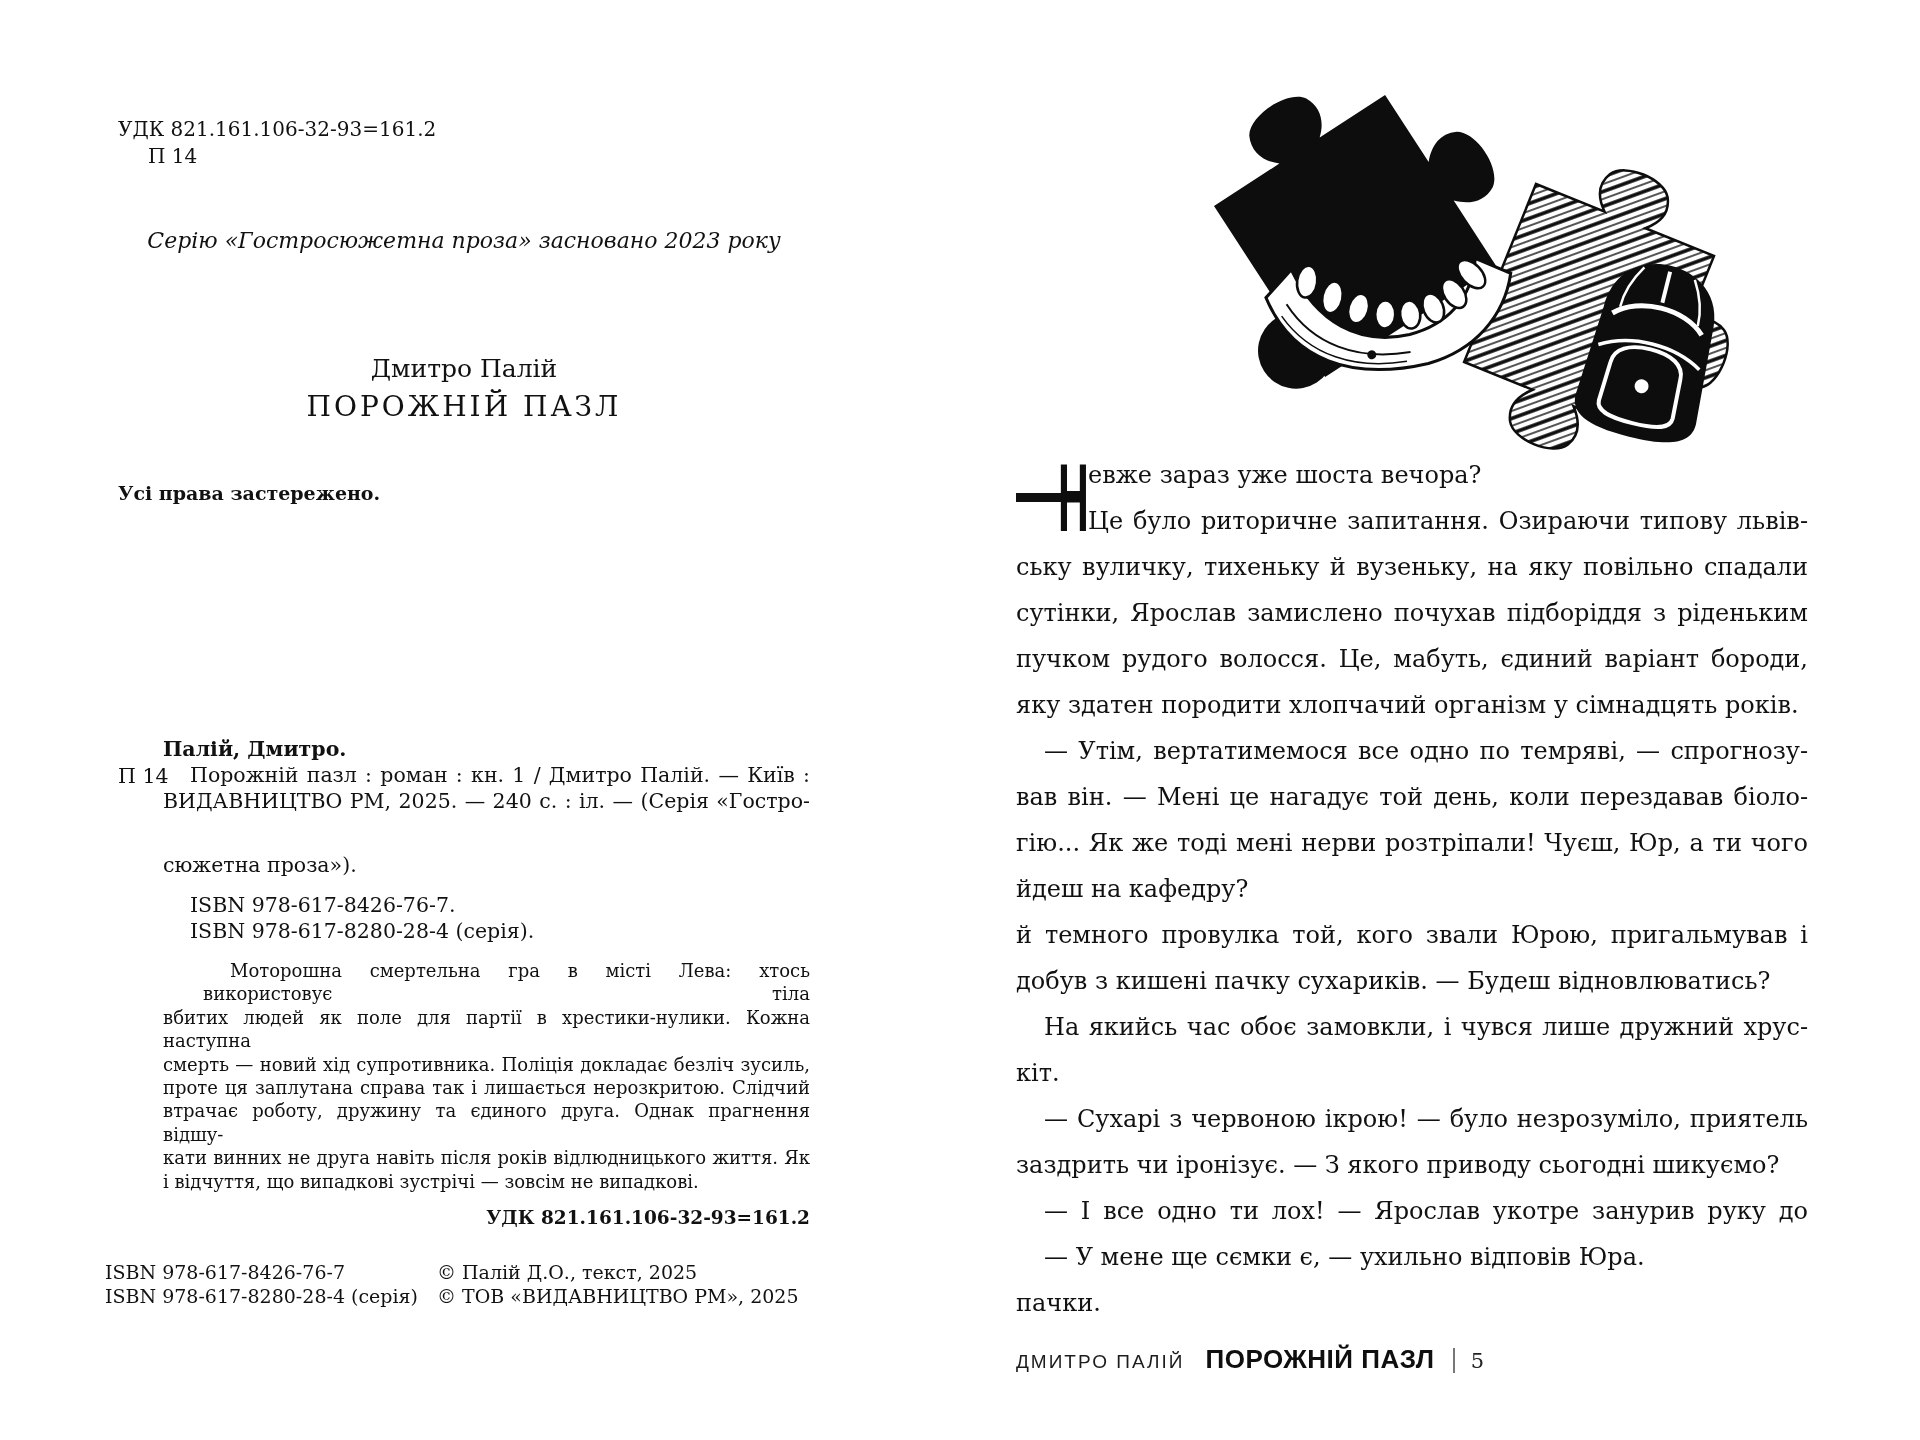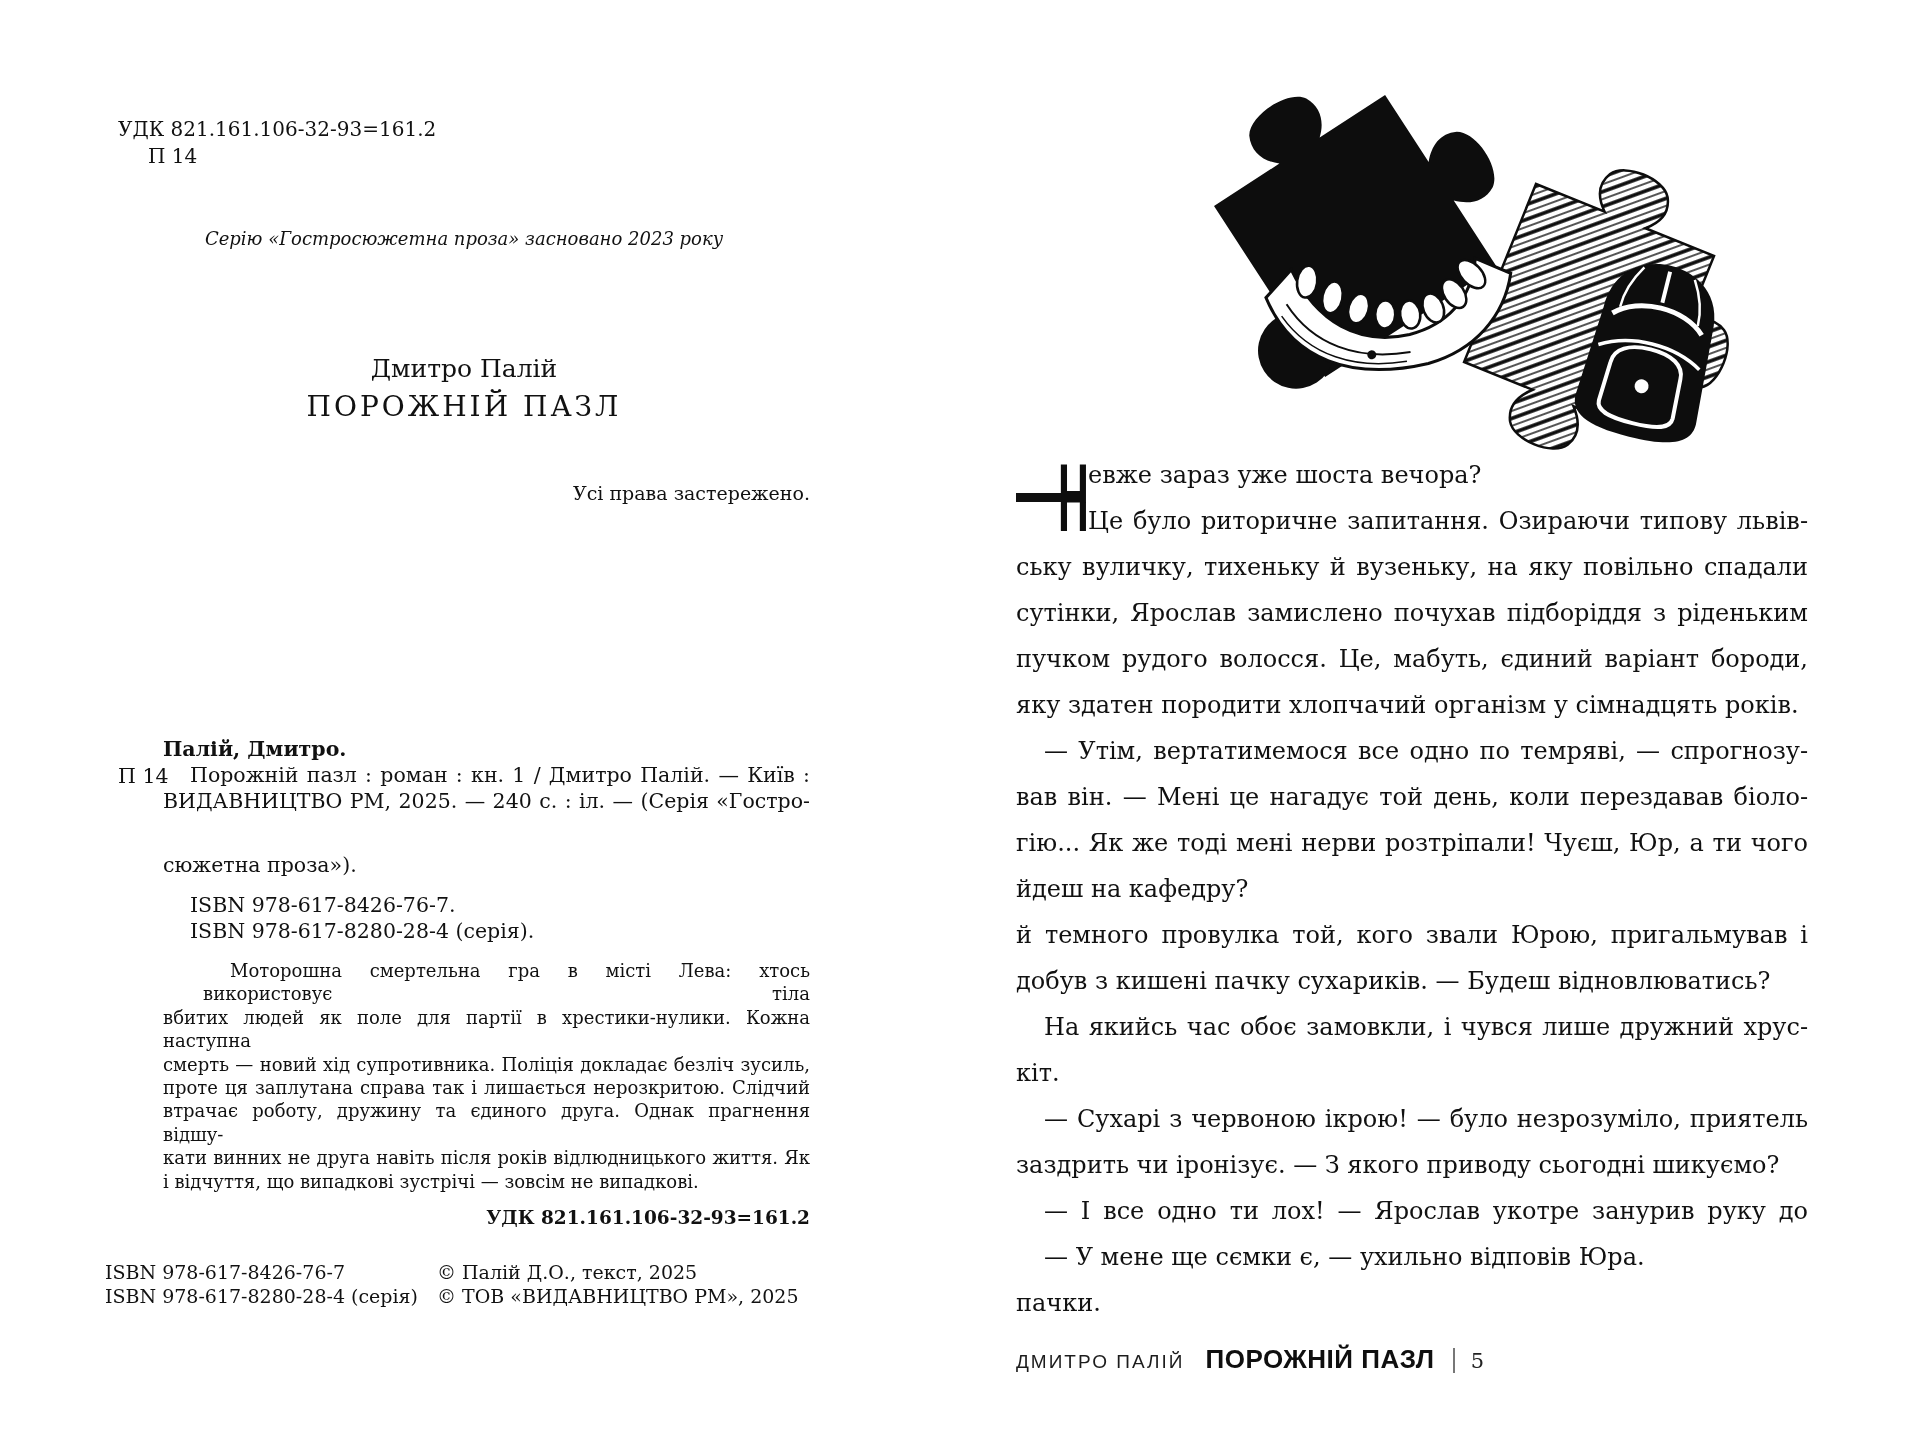--- a/index.html
+++ b/index.html
@@ -6,24 +6,24 @@
   body{
     width:1920px;height:1440px;background:#ffffff;position:relative;overflow:hidden;
     font-family:"DejaVu Serif", serif;color:#111;
     -webkit-font-smoothing:antialiased;
   }
   .abs{position:absolute;}
 
   
   #udk-block{left:118px;top:116px;font-size:20px;line-height:27px;}
   #udk-block .code{padding-left:30px;}
-  #series-note{left:118px;top:228px;width:692px;text-align:center;font-style:italic;font-size:18px;}
+  #series-note{left:118px;top:228px;width:692px;text-align:center;font-style:italic;font-size:22px;}
   #author-line{left:118px;top:354px;width:692px;text-align:center;font-size:25px;}
   #title-line{left:118px;top:390px;width:692px;text-align:center;font-size:28px;letter-spacing:3px;}
-  #rights-line{left:118px;top:482px;width:692px;text-align:right;font-size:19px;}
+  #rights-line{left:118px;top:482px;width:692px;text-align:left;font-size:19px;font-weight:bold;}
 
   #catalog{left:118px;top:736px;width:692px;font-size:20.5px;line-height:26px;}
   .cat-author{margin-left:45px;font-weight:bold;}
   .cat-index{position:absolute;left:0;top:27px;}
   .entry{margin-left:45px;}
   .entry .e{text-align:justify;text-align-last:justify;}
   .entry .e.first{text-indent:27px;}
   .entry .e.last{text-align-last:left;margin-top:38px;}
   .isbn-block{margin:14px 0 0 72px;}
   .annotation{margin:15px 0 0 45px;font-size:18px;line-height:23.4px;}

